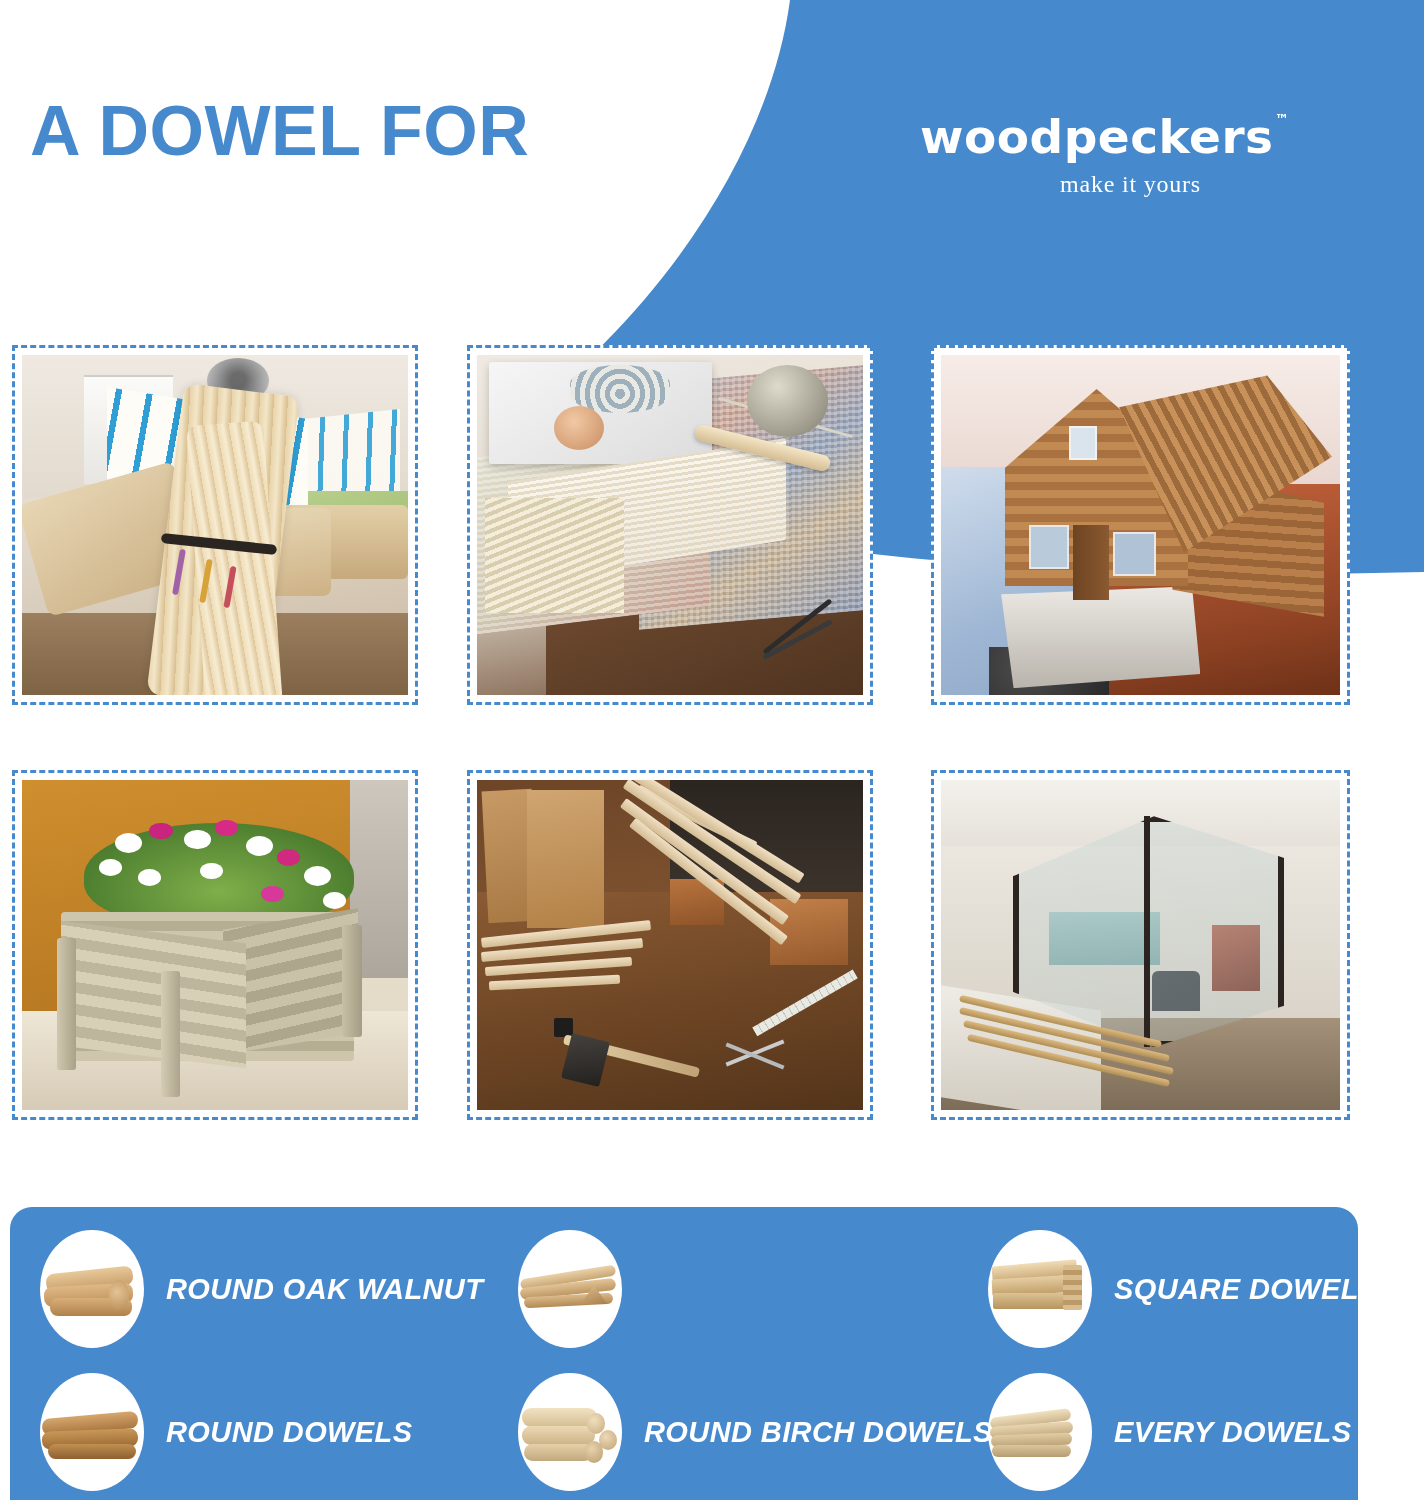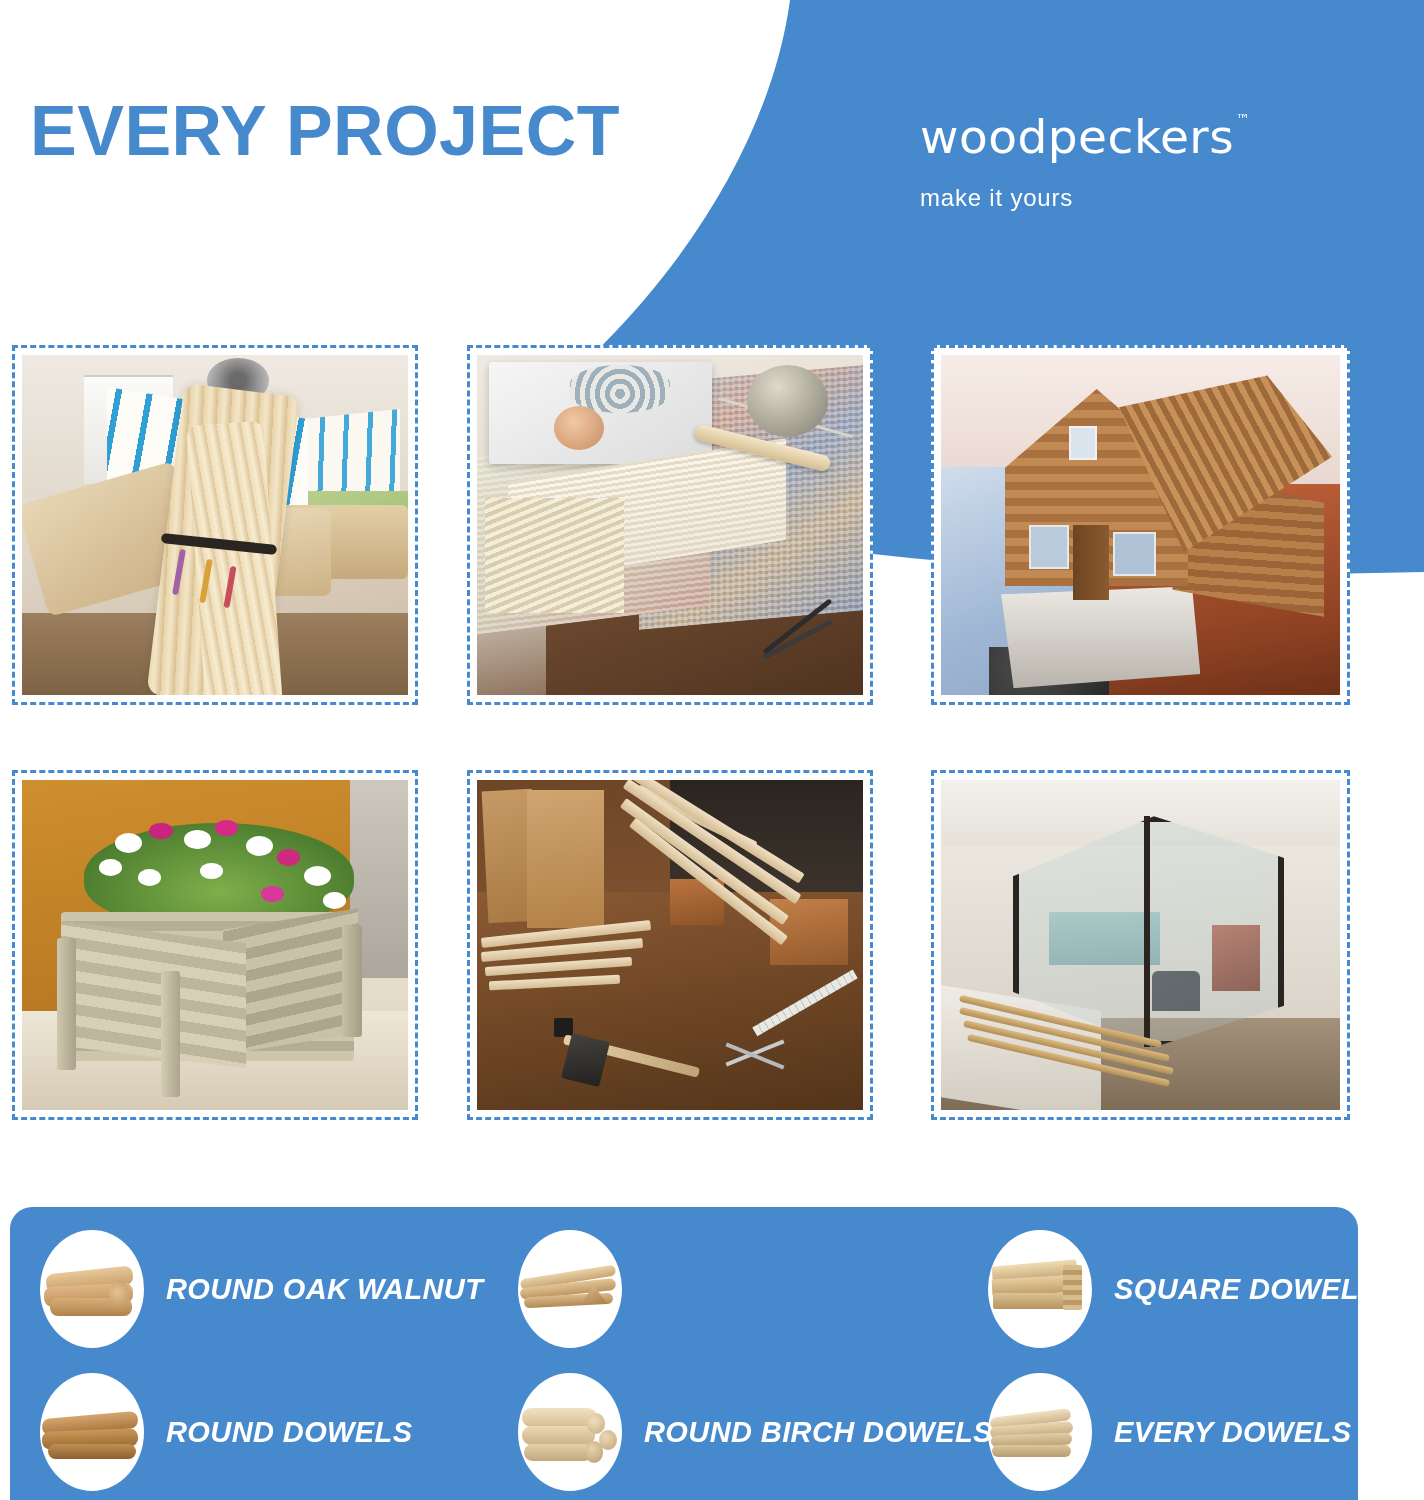--- a/index.html
+++ b/index.html
@@ -52,42 +52,42 @@
     left: 920px;
     top: 110px;
     width: 440px;
     text-align: left;
   }
   #logo-word {
     position: relative;
     display: inline-block;
     color: #ffffff;
     font-family: "DejaVu Sans", sans-serif;
-    font-weight: 400;
+    font-weight: 700;
     font-size: 47px;
     line-height: 54px;
     letter-spacing: 0.5px;
   }
   #logo-tm {
     position: absolute;
     top: 2px;
     right: -16px;
     font-size: 14px;
     line-height: 14px;
     color: #ffffff;
     font-family: "DejaVu Sans", sans-serif;
   }
   #logo-tagline {
-    margin-top: 20px;
+    margin-top: 6px;
     color: #ffffff;
-    font-family: Liberation Sans, sans-serif;
+    font-family: Liberation Serif, serif;
     font-size: 24px;
     line-height: 28px;
     letter-spacing: 0.8px;
-    text-align: left;
+    text-align: center;
     padding-right: 4px;
     width: 425px;
   }
 
   
   #photo-grid {
     position: absolute;
     left: 12px;
     top: 345px;
     width: 1400px;
@@ -477,21 +477,21 @@
 <body>
 
 <div id="page">
 
   <svg id="corner-wedge" viewBox="0 0 1424 640" preserveAspectRatio="none">
     <path d="M 1424 0 L 800 0 C 760 130 620 330 480 430 L 700 640 L 1424 640 Z" fill="#4789cd" opacity="0"></path>
     <path d="M790,0 C770,150 660,320 490,440 C600,530 900,585 1424,572 L1424,0 Z" fill="#4789cd"></path>
   </svg>
 
   <h1 id="headline">
-    <span class="hl-line">EVERY PROJECT</span>
+    <span class="hl-line">A DOWEL FOR</span>
   </h1>
 
   <div id="logo-block">
     <div id="logo-word">
       <span>woodpeckers</span>
       <sup id="logo-tm">™</sup>
     </div>
     <div id="logo-tagline">make it yours</div>
   </div>
 

